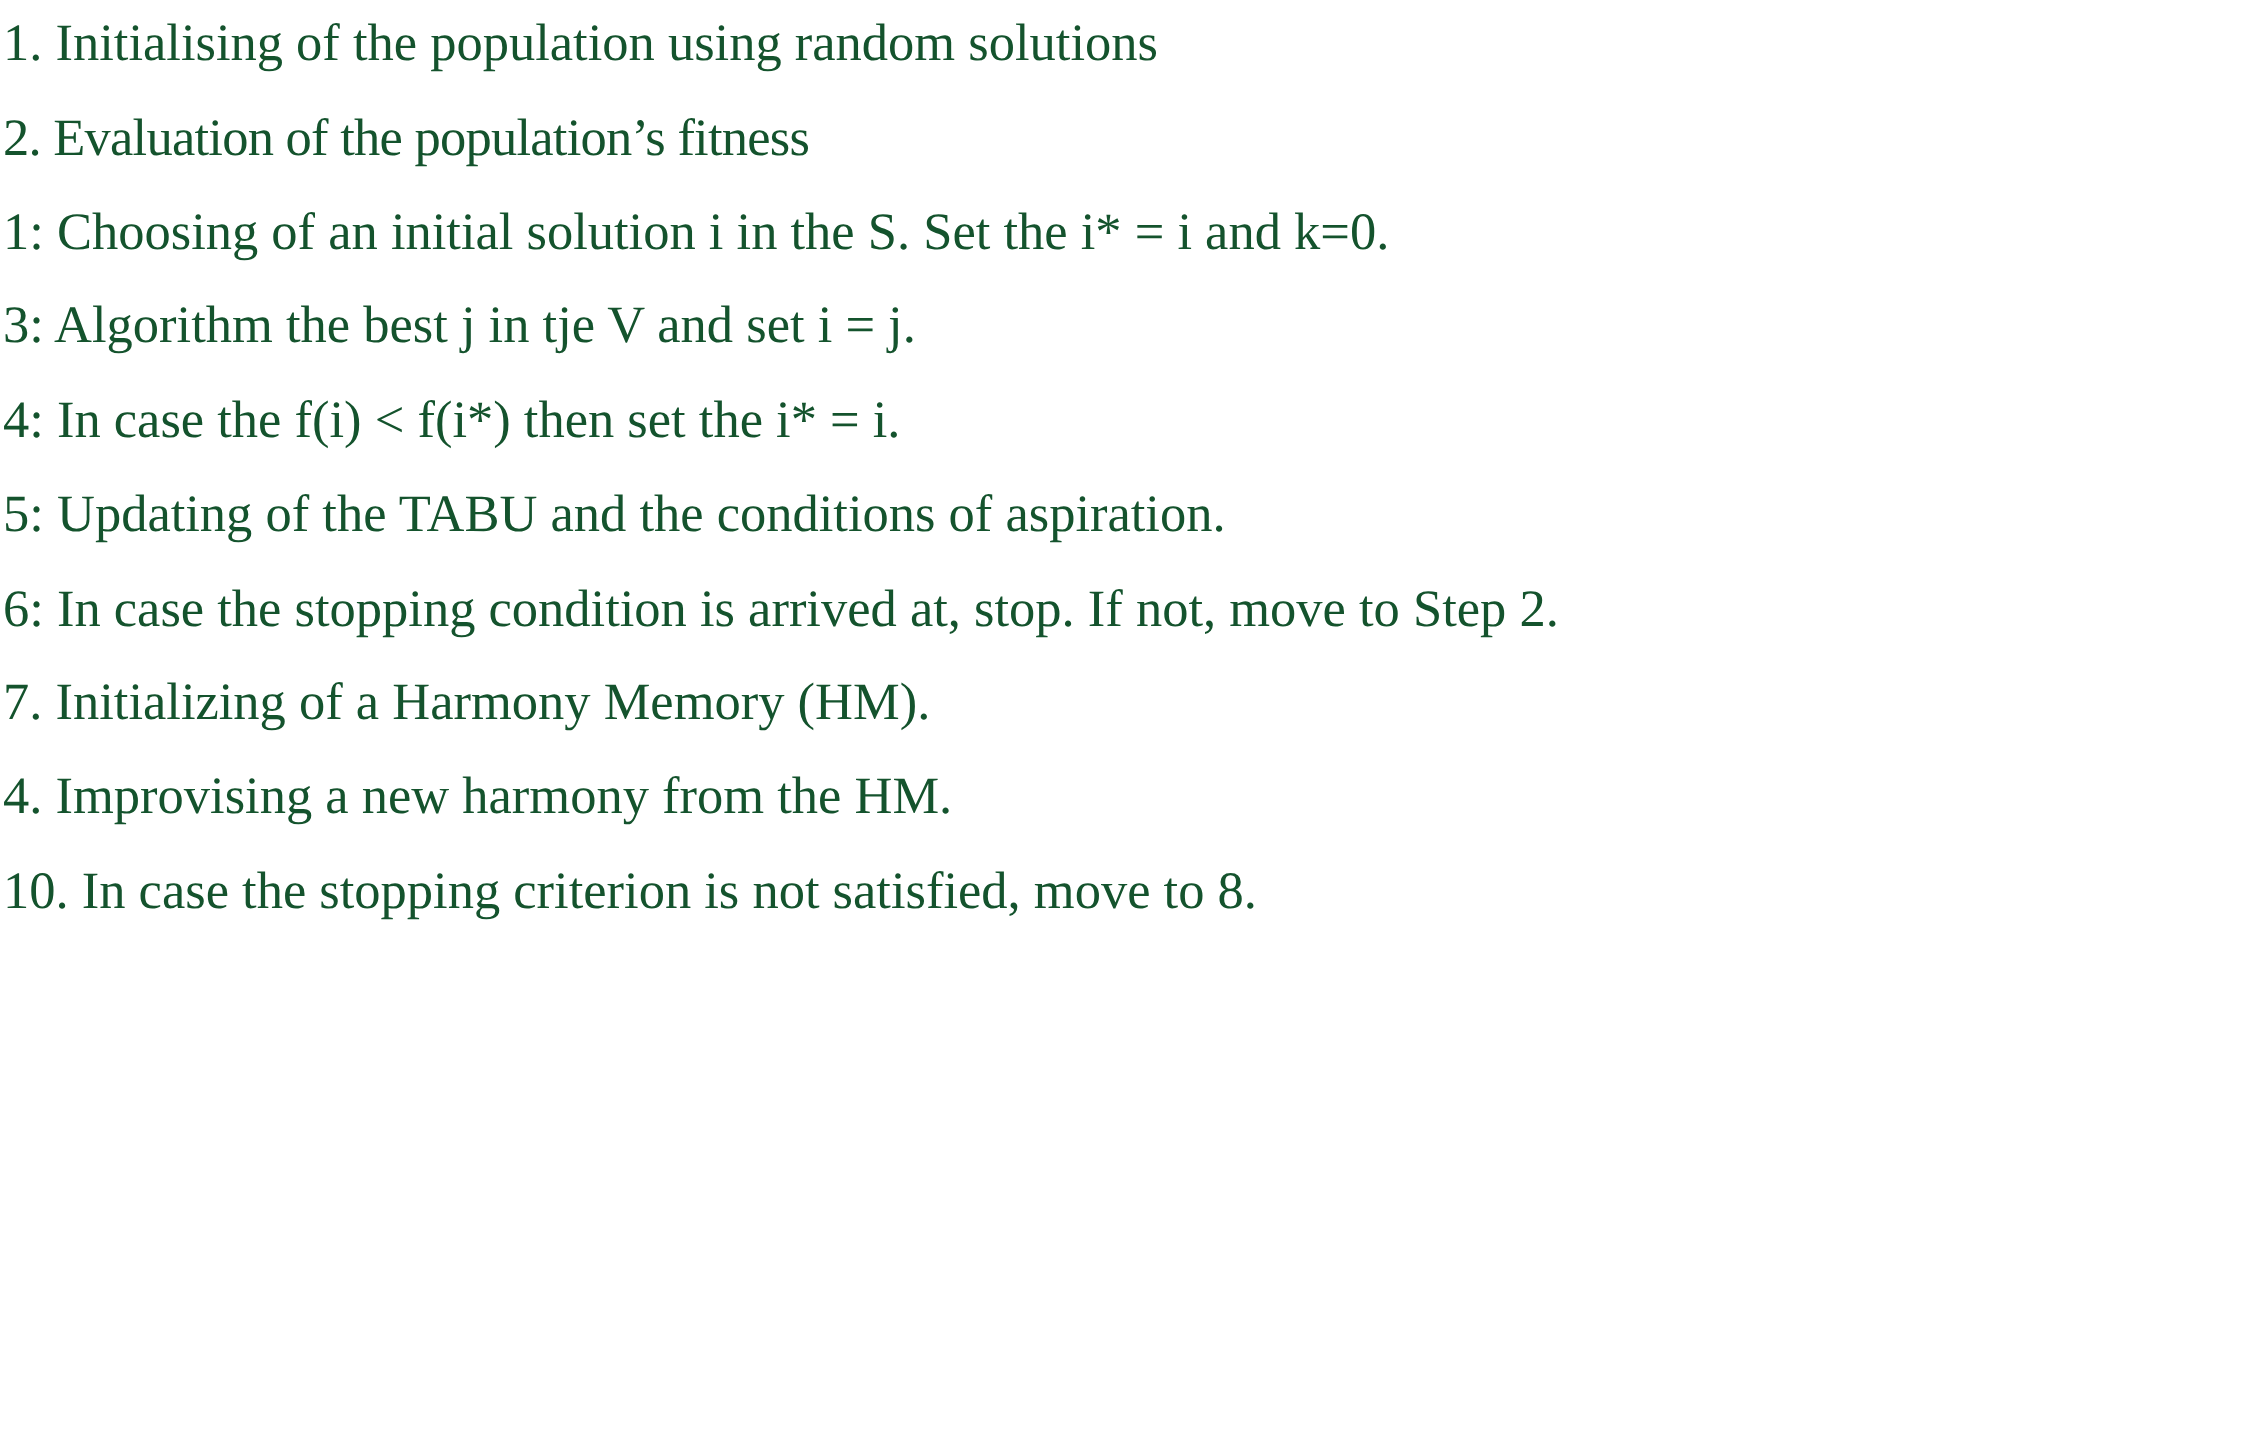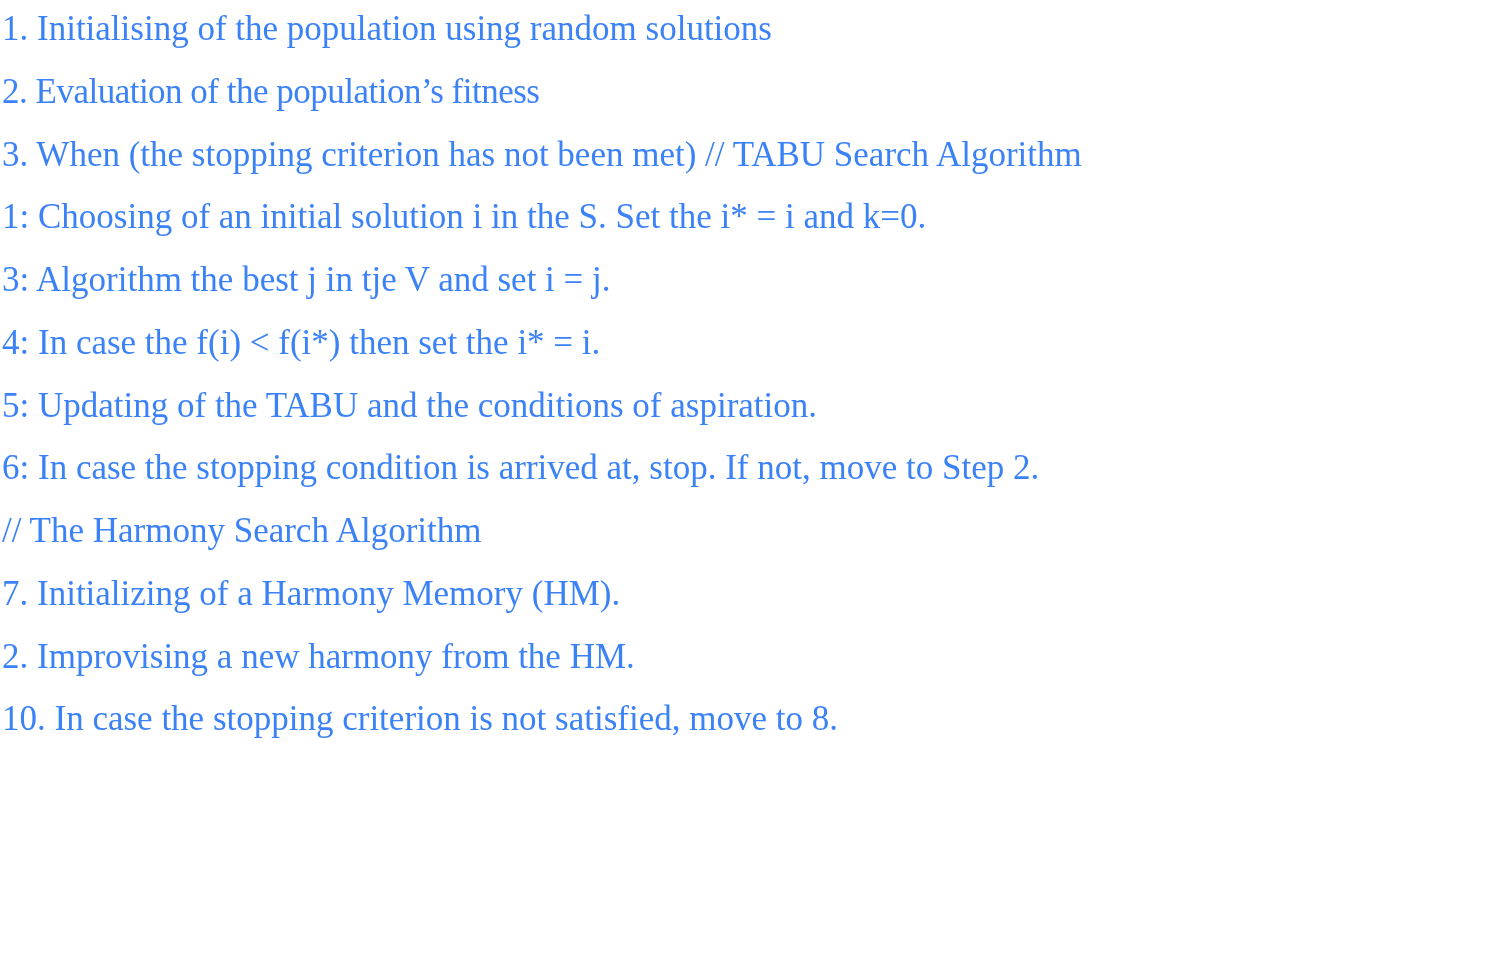--- a/index.html
+++ b/index.html
@@ -11,42 +11,40 @@
     overflow: hidden;
   }
   .doc {
     box-sizing: border-box;
     width: 1500px;
     height: 965px;
     padding: 4px 0 0 2px;
     font-family: "Liberation Serif", "DejaVu Serif", serif;
     font-size: 35px;
     line-height: 1.45;
-    color: #3b82f6;
+    color: #14532d;
     -webkit-font-smoothing: antialiased;
   }
   .doc p {
     margin: 0 0 12px 0;
     text-align: justify;
     text-justify: inter-word;
   }
   .doc p.bold {
     font-weight: normal;
     letter-spacing: -0.5px;
   }
 </style>
 </head>
 <body>
 
 <div class="doc">
   <p>1. Initialising of the population using random solutions</p>
   <p class="bold">2. Evaluation of the population’s fitness</p>
-  <p>3. When (the stopping criterion has not been met) // TABU Search Algorithm</p>
   <p>1: Choosing of an initial solution i in the S. Set the i* = i and k=0.</p>
   <p>3: Algorithm the best j in tje V and set i = j.</p>
   <p>4: In case the f(i) &lt; f(i*) then set the i* = i.</p>
   <p>5: Updating of the TABU and the conditions of aspiration.</p>
   <p>6: In case the stopping condition is arrived at, stop. If not, move to Step 2.</p>
-  <p>// The Harmony Search Algorithm</p>
   <p>7. Initializing of a Harmony Memory (HM).</p>
-  <p>2. Improvising a new harmony from the HM.</p>
+  <p>4. Improvising a new harmony from the HM.</p>
   <p>10. In case the stopping criterion is not satisfied, move to 8.</p>
 </div>
 
 </body></html>

